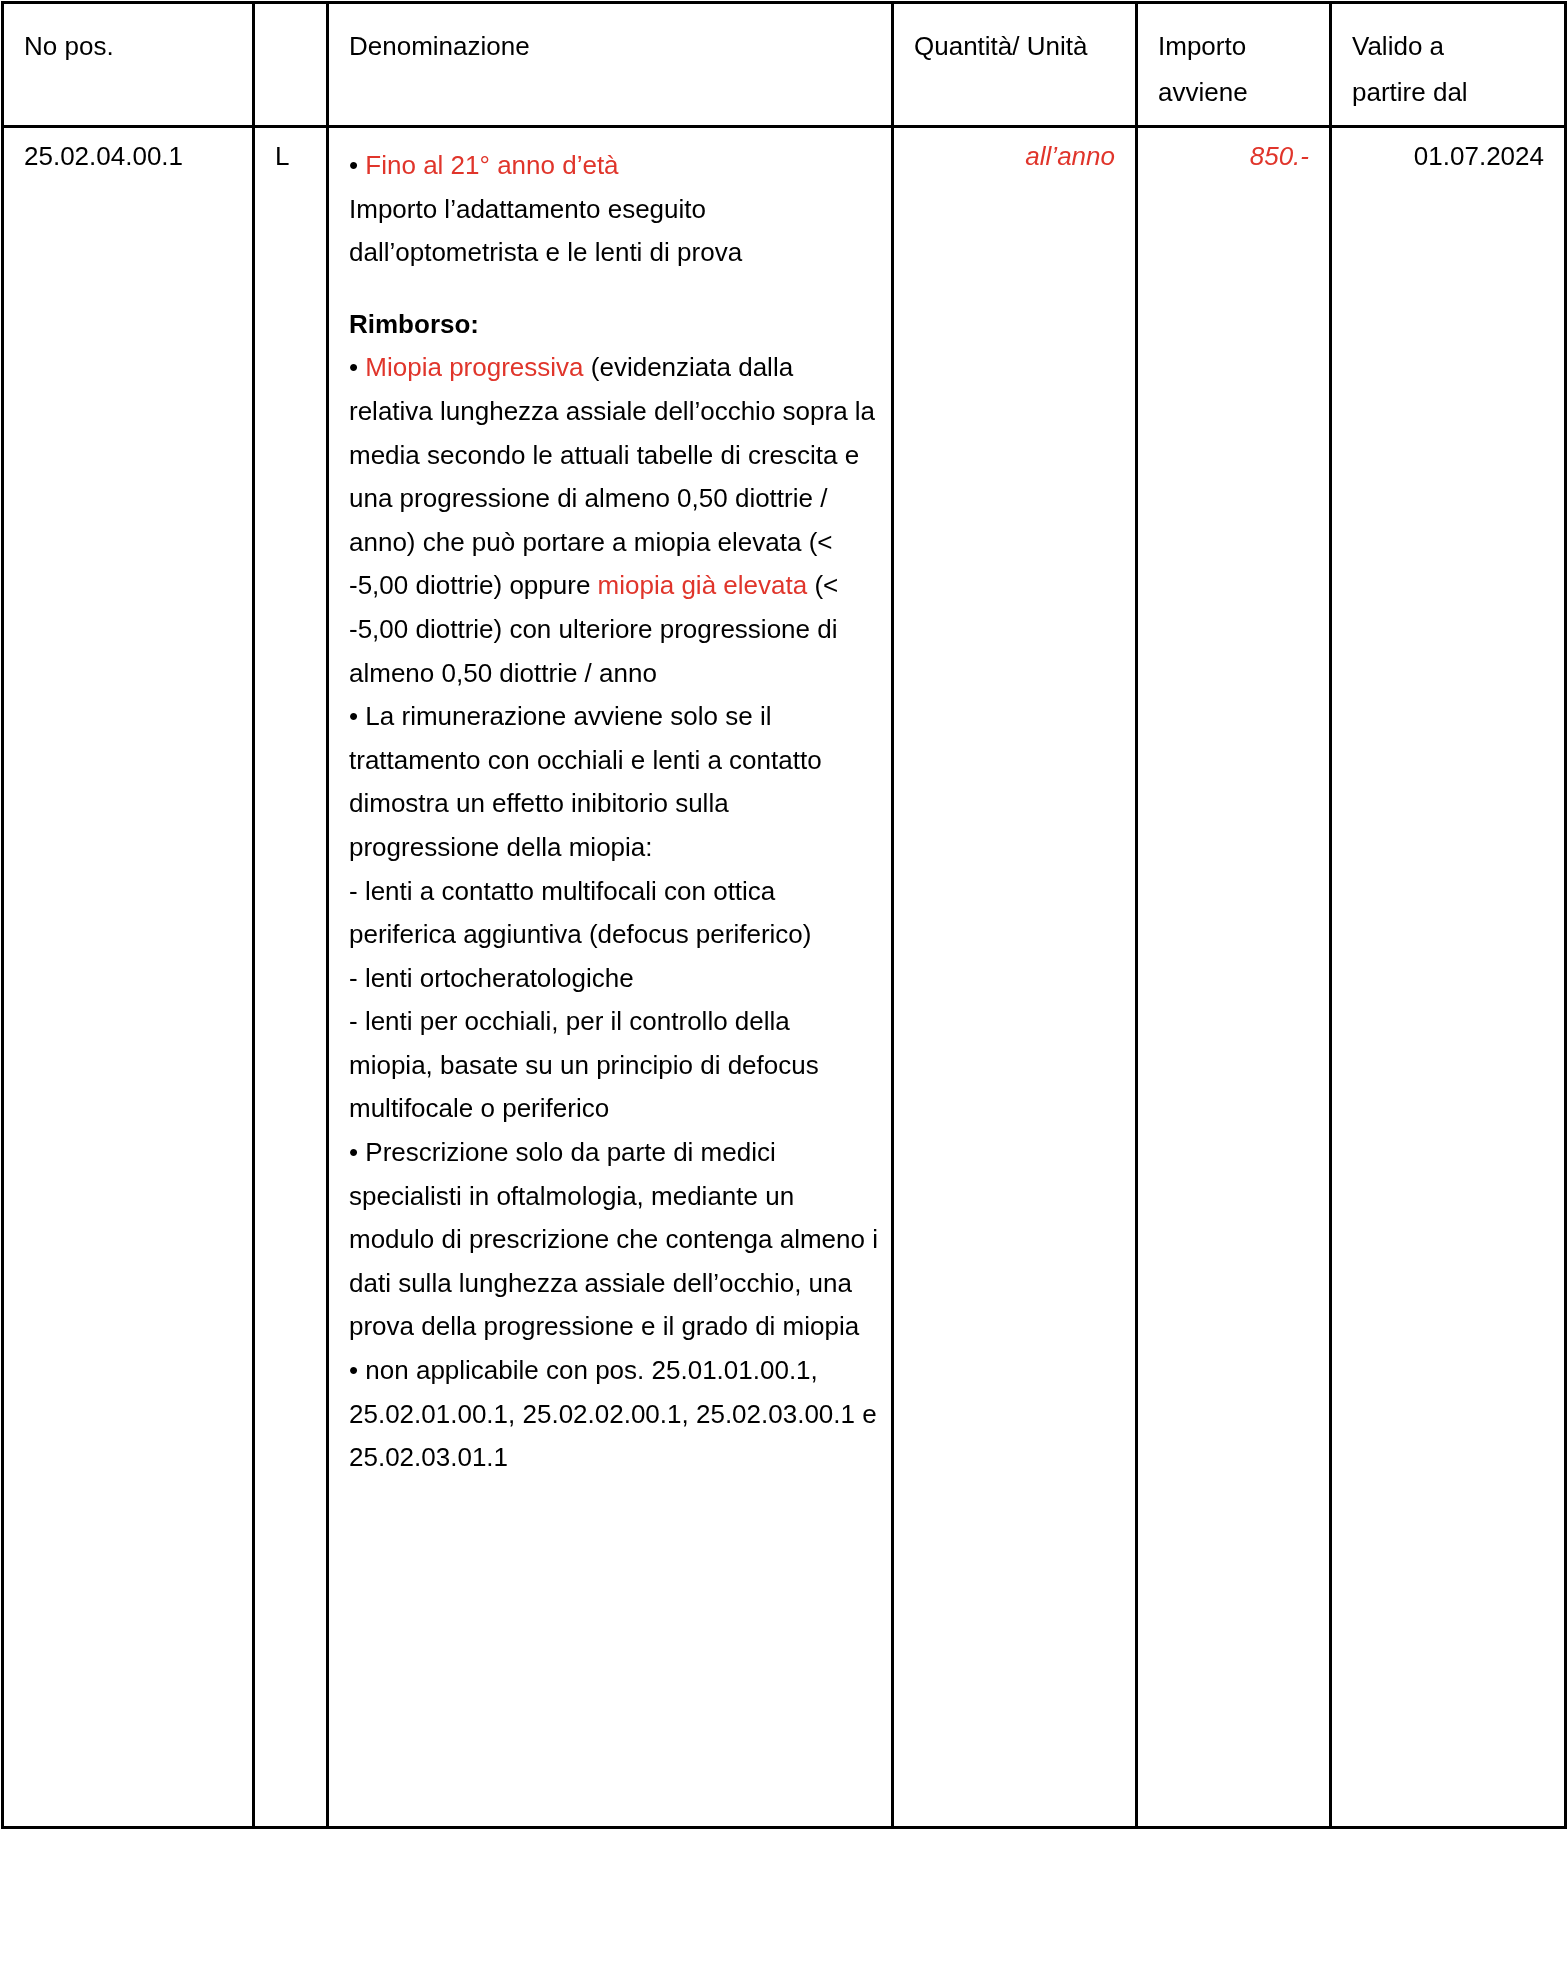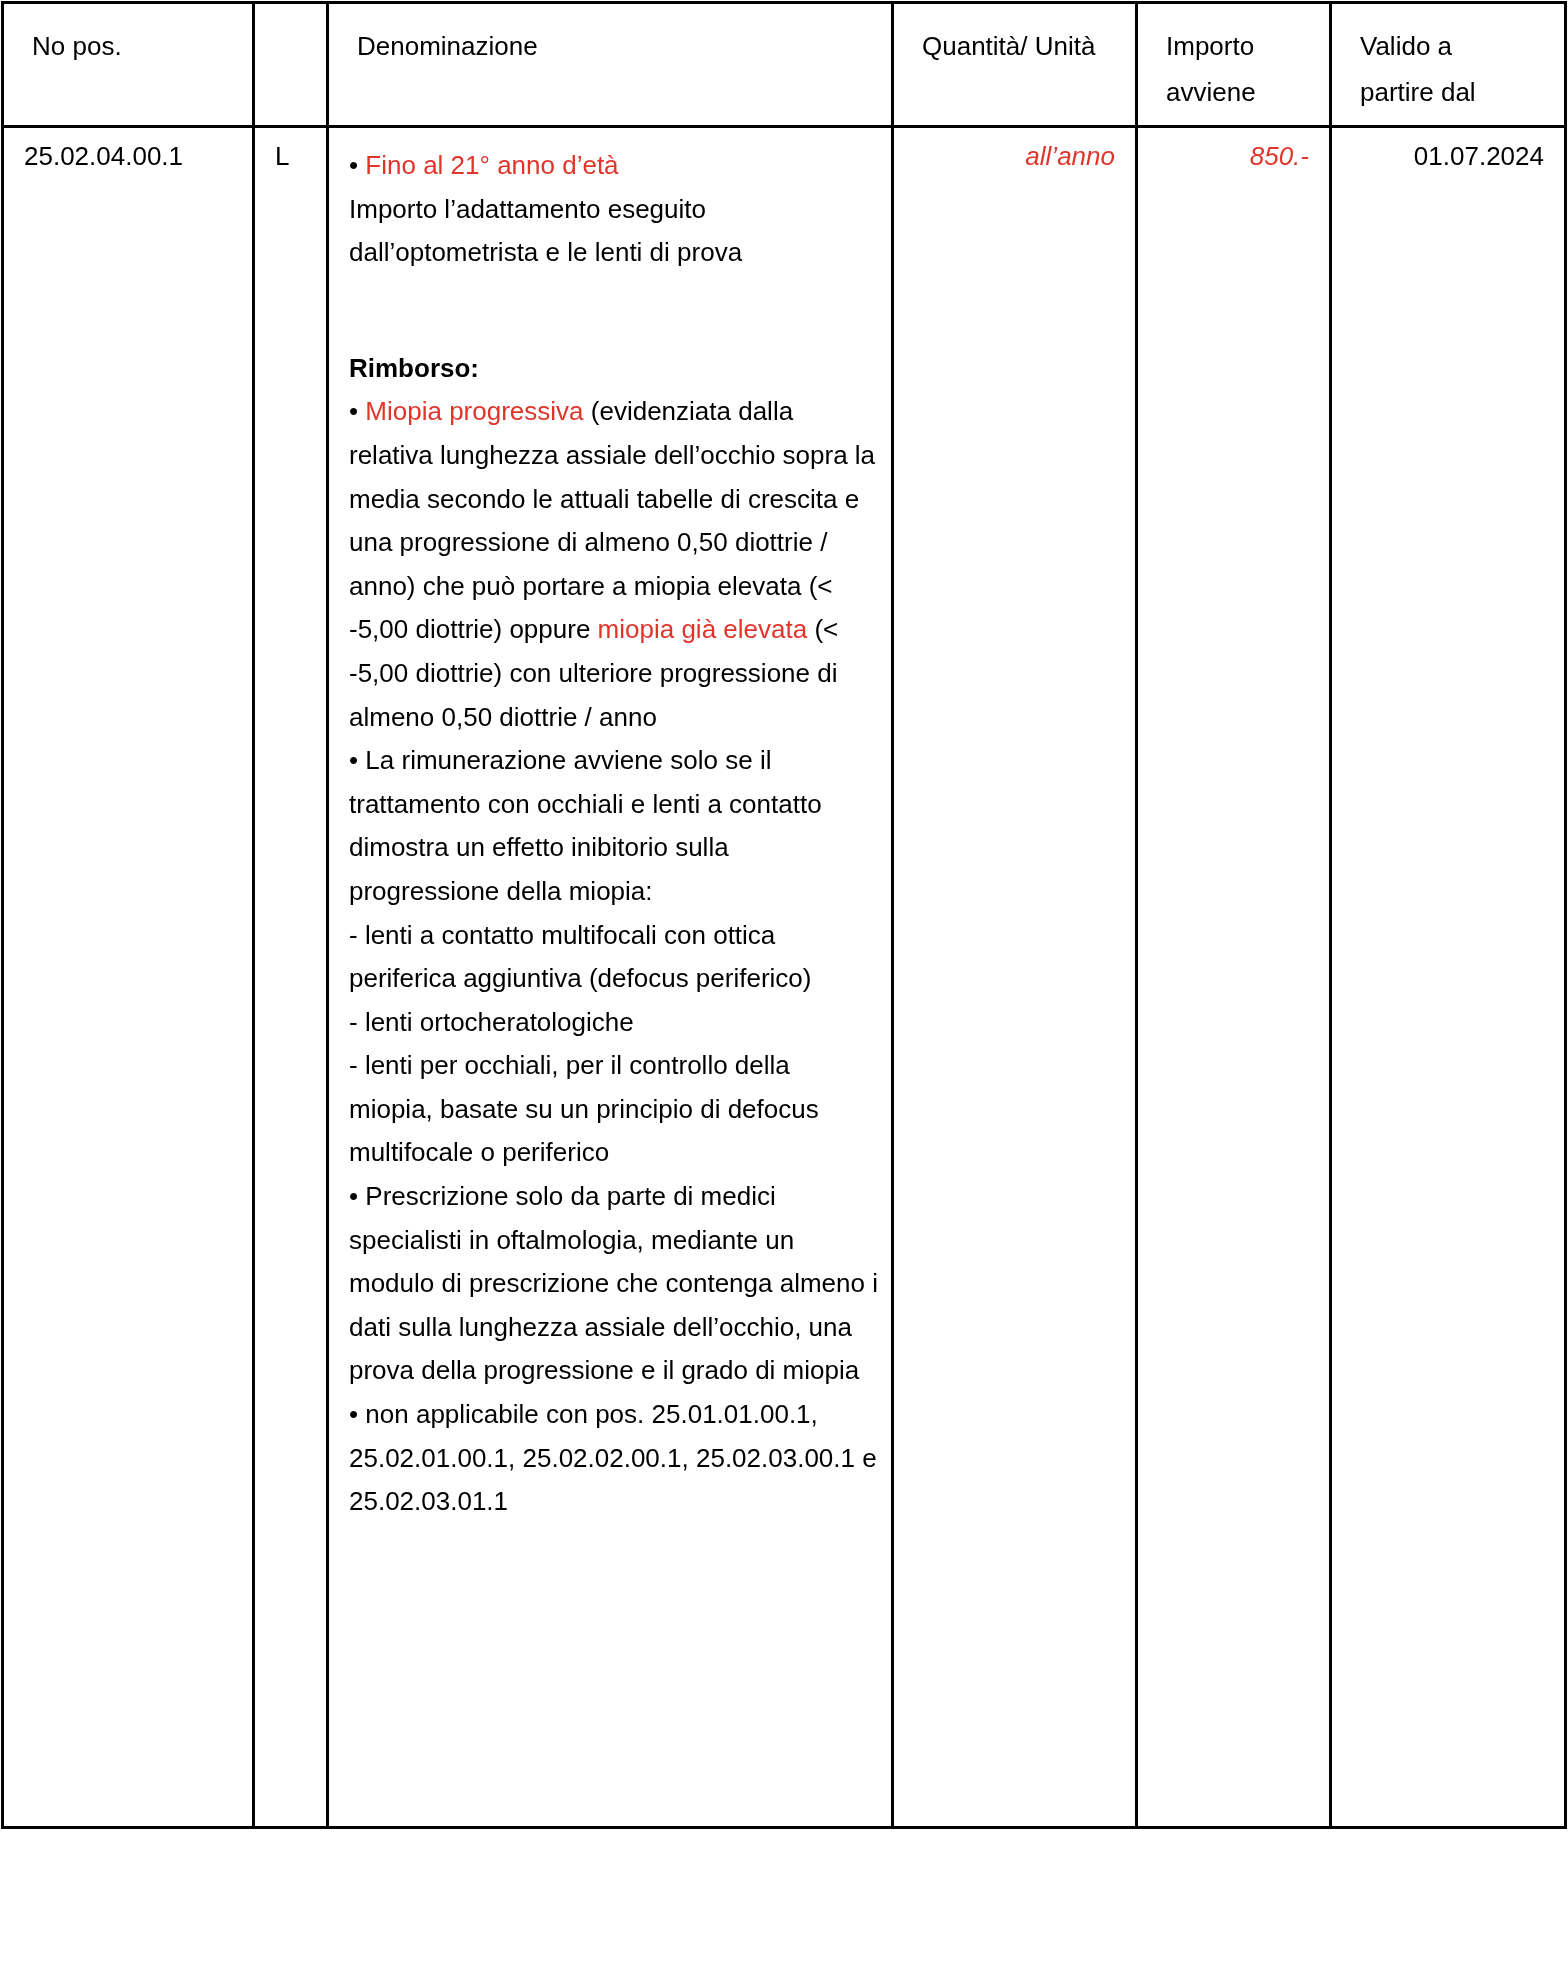--- a/index.html
+++ b/index.html
@@ -17,30 +17,30 @@
     line-height: 44px;
     padding: 0;
   }
   col.c1 { width: 251px; }
   col.c2 { width: 74px; }
   col.c3 { width: 565px; }
   col.c4 { width: 244px; }
   col.c5 { width: 194px; }
   col.c6 { width: 235px; }
   tr.hdr td { height: 121px; }
-  tr.hdr .txt { display: block; padding: 19px 20px 0 28px; line-height: 46px; }
+  tr.hdr .txt { display: block; padding: 19px 20px 0 20px; line-height: 46px; }
   tr.sect td { height: 138px; }
   tr.sect .num { display: block; padding: 0 20px; line-height: 138px; font-weight: bold; font-size: 28px; }
   tr.sect .title { display: block; padding: 36px 20px 0 20px; line-height: 34px; font-weight: bold; font-size: 27px; }
   tr.item td { height: 1698px; }
   .item-txt { display: block; padding: 6px 20px 0 20px; line-height: 44px; }
   .right { text-align: right; }
   .red { color: #e0352b; }
   .italic { font-style: italic; }
-  .bold { font-weight: bold; margin-top: 44px; }
+  .bold { font-weight: bold; }
   .block { display: block; }
   .gap { display: block; height: 28px; }
   .desc { padding: 16px 12px 0 20px; line-height: 43.6px; }
 </style>
 </head>
 <body>
 
 <table class="tariff">
   <colgroup>
     <col class="c1">

